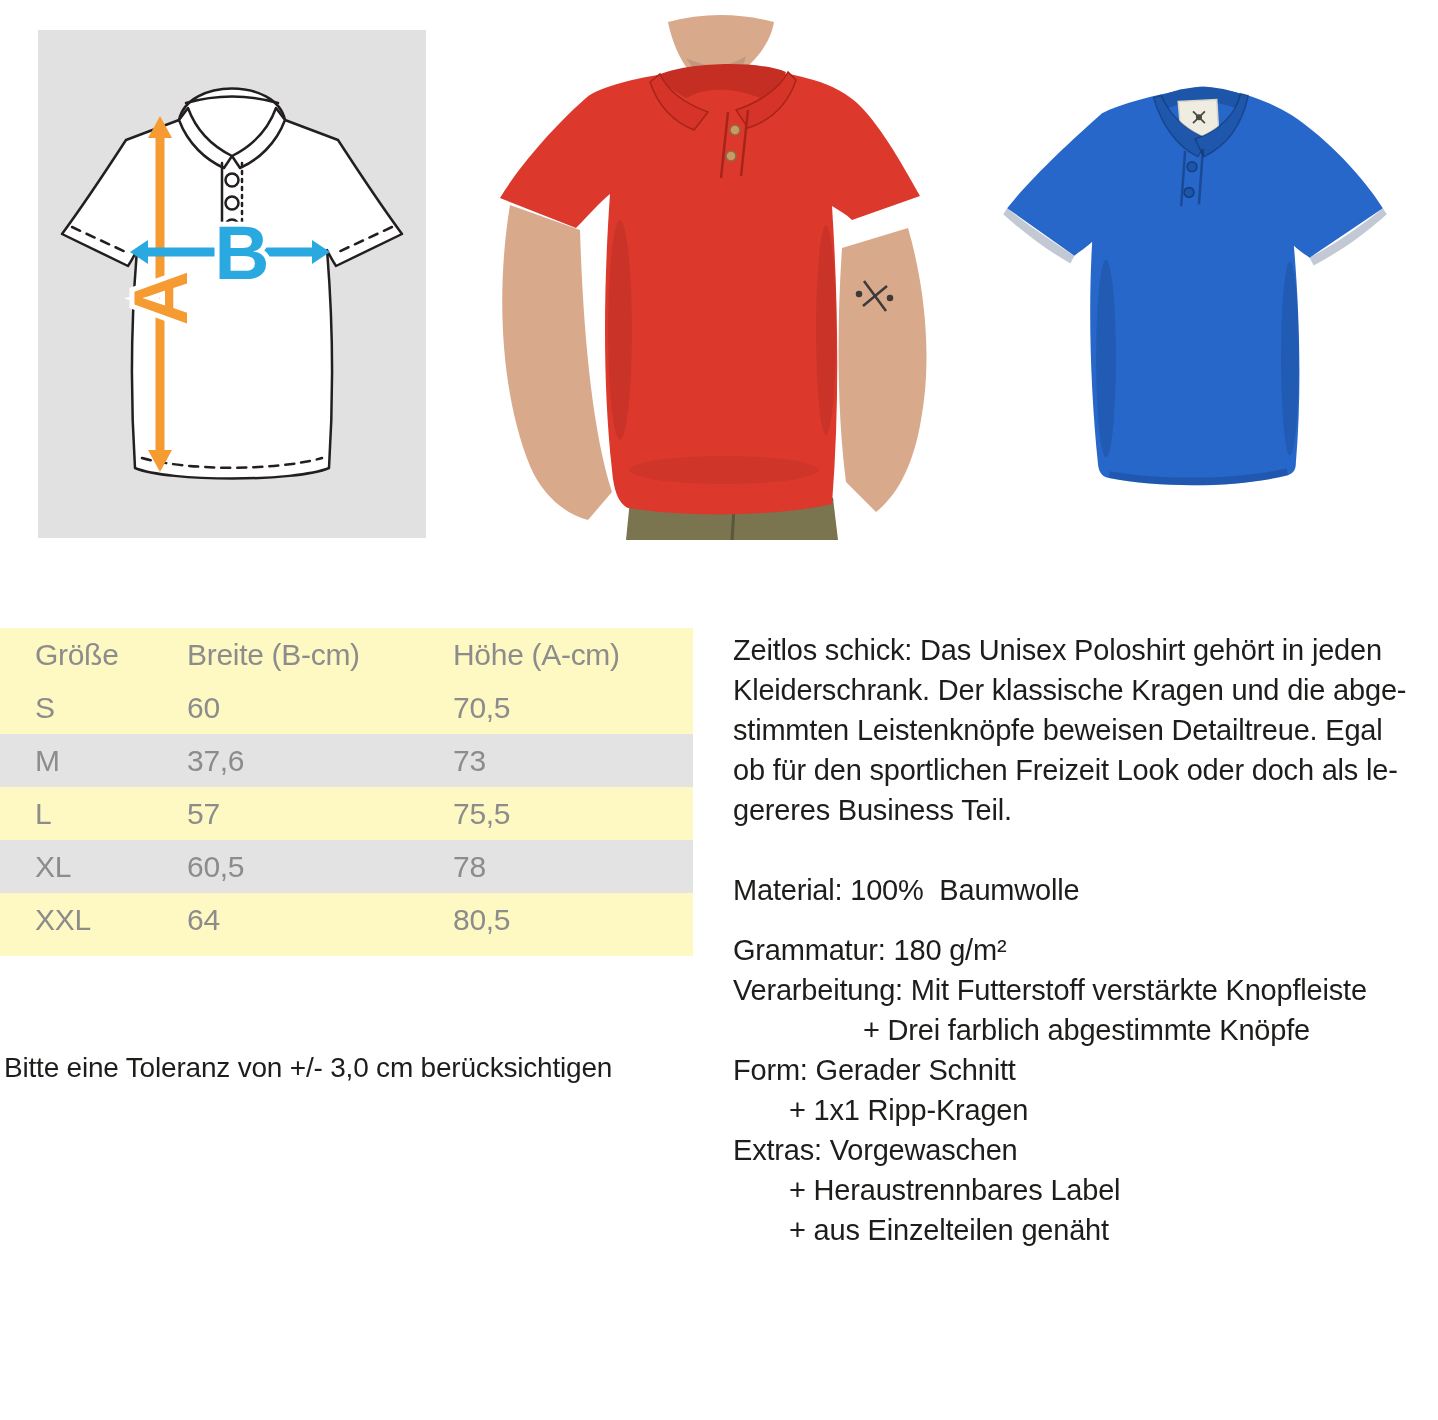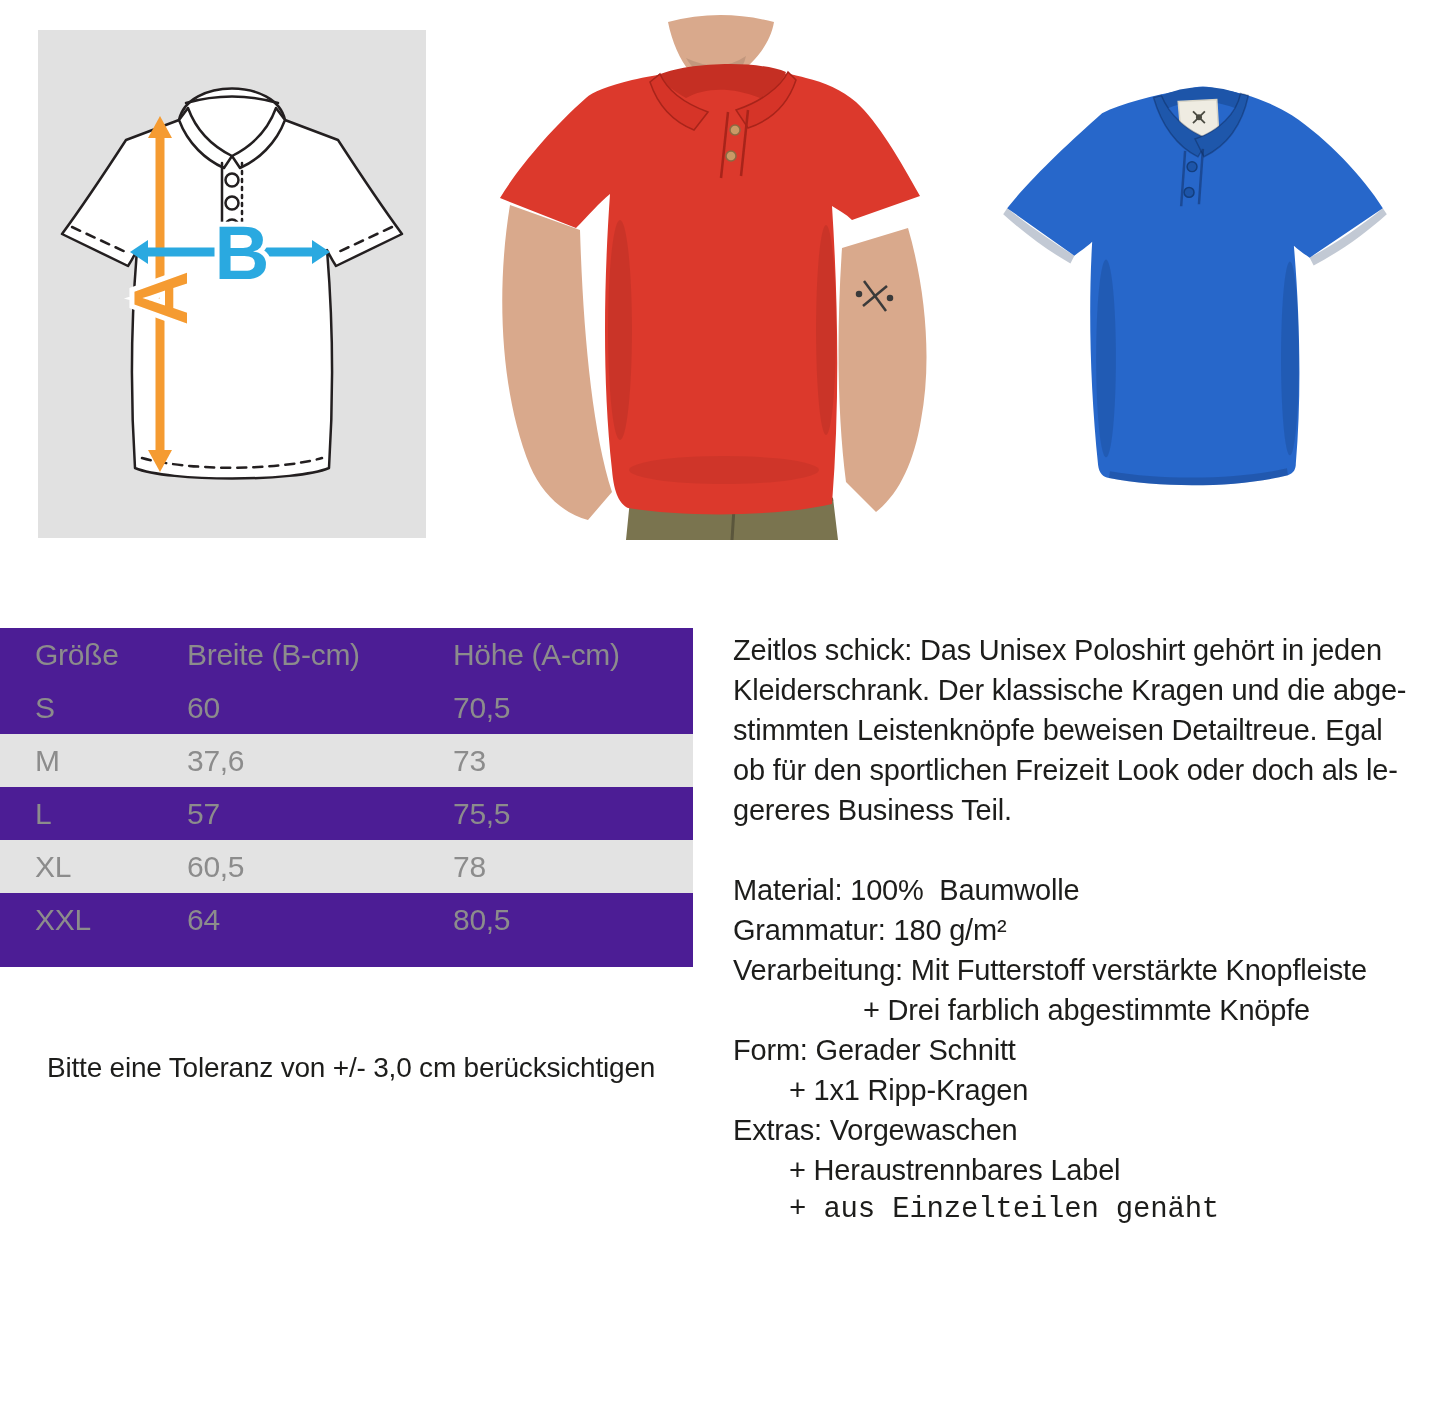--- a/index.html
+++ b/index.html
@@ -8,30 +8,30 @@
 
   
   .diagram-box{position:absolute;left:38px;top:30px;width:388px;height:508px;background:#e1e1e1;}
   .diagram-box svg{display:block;width:100%;height:100%;}
   .model-photo{position:absolute;left:480px;top:0;width:480px;height:540px;}
   .model-photo svg{display:block;width:100%;height:100%;}
   .flat-photo{position:absolute;left:995px;top:52px;width:400px;height:435px;}
   .flat-photo svg{display:block;width:100%;height:100%;}
 
   
-  .size-table{position:absolute;left:0;top:628px;width:693px;background:#4c1d95;
-              padding-bottom:21px;color:#8c8c8c;font-size:30px;letter-spacing:-0.3px;}
+  .size-table{position:absolute;left:0;top:628px;width:693px;background:#fef9c3;
+              padding-bottom:10px;color:#8c8c8c;font-size:30px;letter-spacing:-0.3px;}
   .trow{display:flex;height:53px;align-items:center;}
   .trow.alt{background:#e3e3e3;}
   .cell{white-space:pre;}
   .cell.c0{width:187px;padding-left:35px;box-sizing:border-box;}
   .cell.c1{width:266px;}
   .cell.c2{flex:1;}
 
-  .tolerance{position:absolute;left:4px;top:1052px;font-size:28px;color:#1d1d1b;letter-spacing:-0.2px;margin-left:43px;}
+  .tolerance{position:absolute;left:4px;top:1052px;font-size:28px;color:#1d1d1b;letter-spacing:-0.2px;}
 
   
   .right-col{position:absolute;left:733px;top:630px;width:705px;font-size:29px;
              line-height:40px;color:#1d1d1b;letter-spacing:-0.2px;}
   .dline{white-space:pre;}
   .specs{margin-top:40px;}
 </style>
 </head>
 <body>
 
@@ -197,24 +197,24 @@
   <div class="right-col">
     <div class="intro">
         <div class="dline">Zeitlos schick: Das Unisex Poloshirt gehört in jeden</div>
         <div class="dline">Kleiderschrank. Der klassische Kragen und die abge-</div>
         <div class="dline">stimmten Leistenknöpfe beweisen Detailtreue. Egal</div>
         <div class="dline">ob für den sportlichen Freizeit Look oder doch als le-</div>
         <div class="dline">gereres Business Teil.</div>
       </div>
     <div class="specs">
         <div class="dline" style="padding-left: 0px;">Material: 100%  Baumwolle</div>
-        <div class="dline" style="padding-left: 0px;">Grammatur: 180 g/m²</div>
+        <div class="dline" style="padding-left: 0px; margin-top: 20px;">Grammatur: 180 g/m²</div>
         <div class="dline" style="padding-left: 0px;">Verarbeitung: Mit Futterstoff verstärkte Knopfleiste</div>
         <div class="dline" style="padding-left: 130px;">+ Drei farblich abgestimmte Knöpfe</div>
         <div class="dline" style="padding-left: 0px;">Form: Gerader Schnitt</div>
         <div class="dline" style="padding-left: 56px;">+ 1x1 Ripp-Kragen</div>
         <div class="dline" style="padding-left: 0px;">Extras: Vorgewaschen</div>
         <div class="dline" style="padding-left: 56px;">+ Heraustrennbares Label</div>
-        <div class="dline" style="padding-left: 56px; font-family: Liberation Mono, monospace;">+ aus Einzelteilen genäht</div>
+        <div class="dline" style="padding-left: 56px;">+ aus Einzelteilen genäht</div>
       </div>
   </div>
 
 </div>
 
 </body></html>

